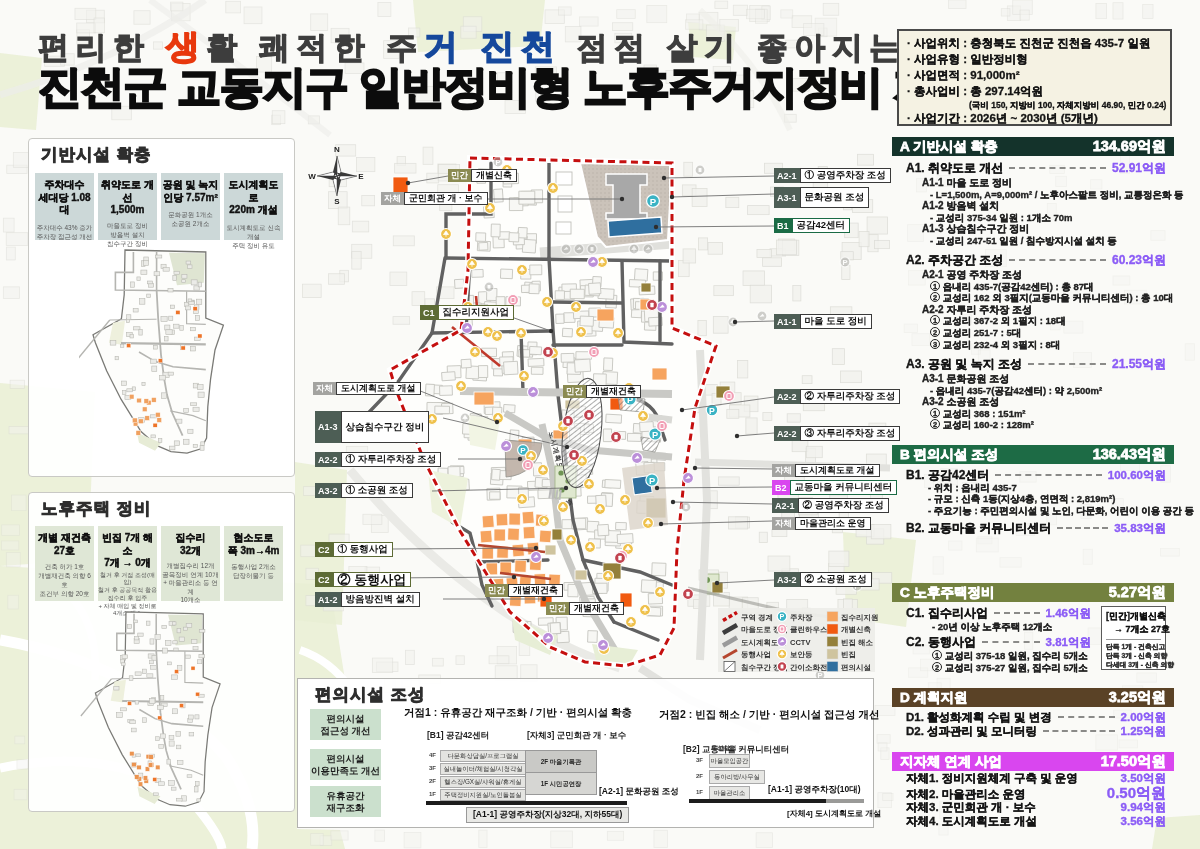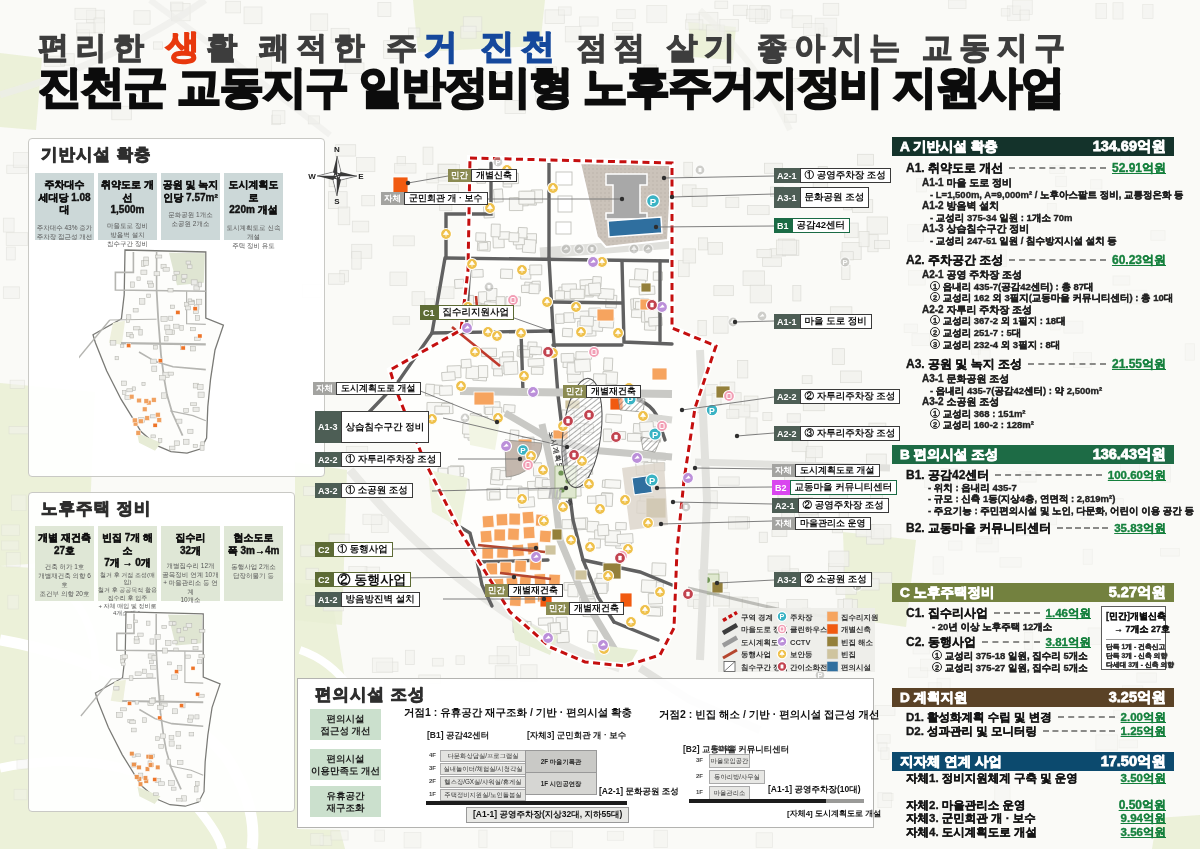--- a/index.html
+++ b/index.html
@@ -2,21 +2,21 @@
 <html><head>
 <meta charset="utf-8">
 <style>
 *{margin:0;padding:0;box-sizing:border-box;}
 html,body{width:1200px;height:849px;overflow:hidden;background:#fafaf7;font-family:"Liberation Sans",sans-serif;}
 #page{position:relative;width:1200px;height:849px;}
 .abs{position:absolute;}
 .nw{white-space:nowrap;}
 .row{display:flex;align-items:baseline;}
 .dash{flex:1;border-bottom:2px dashed #8a8a88;margin:0 6px;transform:translateY(-3px);}
-.amt{font-weight:bold;color:#15803d;text-decoration:underline;}
+.amt{font-weight:bold;color:#8b5cf6;}
 .hdr{position:absolute;left:0;width:282px;height:19px;color:#fff;font-weight:bold;display:flex;justify-content:space-between;align-items:center;padding:0 8px;font-size:13.5px;-webkit-text-stroke:0.8px #fff;}
 .lbl{position:absolute;display:flex;align-items:stretch;font-weight:bold;white-space:nowrap;z-index:30;}
 .lbl .pre{color:#fff;font-size:8.5px;display:flex;align-items:center;justify-content:center;padding:0 3px;letter-spacing:0;}
 .lbl .txt{background:#fff;border:1px solid #3a3a3a;color:#111;display:flex;align-items:center;padding:0 4px;}
 .cd{display:inline-block;width:10px;height:10px;border:1px solid #222;border-radius:50%;font-size:7.5px;line-height:9px;text-align:center;vertical-align:1px;font-weight:bold;letter-spacing:0;}
 </style>
 </head>
 <body>
 <div id="page">
 
@@ -370,22 +370,30 @@
         <path d="M0,95 Q120,60 205,0" stroke="#ededea" stroke-width="7" fill="none" opacity="0.7"></path>
         <path d="M150,0 Q260,80 330,135" stroke="#ededea" stroke-width="6" fill="none" opacity="0.6"></path>
         <path d="M700,10 Q760,65 790,130" stroke="#eeeeea" stroke-width="6" fill="none" opacity="0.6"></path>
       </g>
 </svg>
 
 <div class="abs nw" style="left:38px;top:24px;font-size:31px;font-weight:bold;color:#3d3d3d;letter-spacing:6.5px;-webkit-text-stroke:1.2px #3d3d3d;">편리한 <span style="color:#e8380d;-webkit-text-stroke:1.6px #e8380d;font-size:34px;">생</span>활 쾌적한 주<span style="color:#15489c;-webkit-text-stroke:1.6px #15489c;font-size:34px;">거 진천</span> <span>점점 살기 좋아지는 교동지구</span></div>
 
 <div class="abs nw" style="left:38px;top:58px;font-size:44px;font-weight:bold;color:#0c0c0c;letter-spacing:-1.3px;-webkit-text-stroke:2.4px #0c0c0c;">진천군 교동지구 일반정비형 노후주거지정비 지원사업</div>
 
-
-<div class="abs" style="left:28px;top:138px;width:297px;height:339px;background:rgba(255,255,255,.94);border:1px solid #c9c9c5;border-radius:4px;">
+<div class="abs" style="left:897px;top:29px;width:275px;height:97px;background:#f5f2e3;border:2px solid #4a4a4a;padding:4px 8px;font-weight:bold;color:#141414;-webkit-text-stroke:0.3px currentColor;">
+  <div class="nw" style="font-size:11.5px;line-height:16px;">· 사업위치 : 충청북도 진천군 진천읍 435-7 일원</div>
+  <div class="nw" style="font-size:11.5px;line-height:16px;">· 사업유형 : 일반정비형</div>
+  <div class="nw" style="font-size:11.5px;line-height:16px;">· 사업면적 : 91,000m²</div>
+  <div class="nw" style="font-size:11.5px;line-height:16px;">· 총사업비 : 총 297.14억원</div>
+  <div class="nw" style="font-size:8.5px;line-height:12px;padding-left:62px;">(국비 150, 지방비 100, 자체지방비 46.90, 민간 0.24)</div>
+  <div class="nw" style="font-size:11.5px;line-height:15px;">· 사업기간 : 2026년 ~ 2030년 (5개년)</div>
+</div>
+
+<div class="abs" style="left:28px;top:138px;width:267px;height:339px;background:rgba(255,255,255,.94);border:1px solid #c9c9c5;border-radius:4px;">
 
   <div class="abs nw" style="left:12px;top:5px;font-size:16.5px;font-weight:bold;color:#2e2e2e;letter-spacing:1px;-webkit-text-stroke:0.9px #2e2e2e;">기반시설 확충</div>
 
   <div class="abs" style="left:6px;top:34px;width:59px;height:67px;background:#ccd8d8;text-align:center;">
     <div style="font-size:10px;font-weight:bold;color:#111;line-height:12.5px;margin-top:6px;-webkit-text-stroke:0.4px #111;">주차대수<br>세대당 1.08대</div>
     <div style="font-size:6.5px;color:#555;line-height:9px;margin-top:6px;">주차대수 43% 증가<br>주차장 접근성 개선</div>
   </div>
 
   <div class="abs" style="left:69px;top:34px;width:59px;height:67px;background:#ccd8d8;text-align:center;">
     <div style="font-size:10px;font-weight:bold;color:#111;line-height:12.5px;margin-top:6px;-webkit-text-stroke:0.4px #111;">취약도로 개선<br>1,500m</div>
@@ -1687,35 +1695,35 @@
         <span class="dash"></span>
         <span class="amt" style="font-size:11.5px;">2.00억원</span>
       </div>
 
   <div class="abs row nw" style="left:14px;top:724px;width:260px;font-size:11.5px;color:#151515;">
         <span>D2. 성과관리 및 모니터링</span>
         <span class="dash"></span>
         <span class="amt" style="font-size:11.5px;">1.25억원</span>
       </div>
 
-  <div class="hdr" style="top:752px;background:#0c4a6e;">
+  <div class="hdr" style="top:752px;background:#d946ef;">
         <span>지자체 연계 사업</span>
         <span style="font-size:14.5px;">17.50억원</span>
       </div>
 
   <div class="abs" style="left:14px;top:772px;width:260px;font-size:11.5px;color:#151515;line-height:13.6px;">
     <div class="row nw">
           <span>자체1. 정비지원체계 구축 및 운영</span>
           <span style="flex:1"></span>
           <span class="amt" style="font-size:11.5px;">3.50억원</span>
         </div>
     <div class="row nw">
           <span>자체2. 마을관리소 운영</span>
           <span style="flex:1"></span>
-          <span class="amt" style="font-size:12px;margin-top:13px;">0.50억원</span>
+          <span class="amt" style="font-size:15px;">0.50억원</span>
         </div>
     <div class="row nw">
           <span>자체3. 군민회관 개 · 보수</span>
           <span style="flex:1"></span>
           <span class="amt" style="font-size:11.5px;">9.94억원</span>
         </div>
     <div class="row nw">
           <span>자체4. 도시계획도로 개설</span>
           <span style="flex:1"></span>
           <span class="amt" style="font-size:11.5px;">3.56억원</span>

